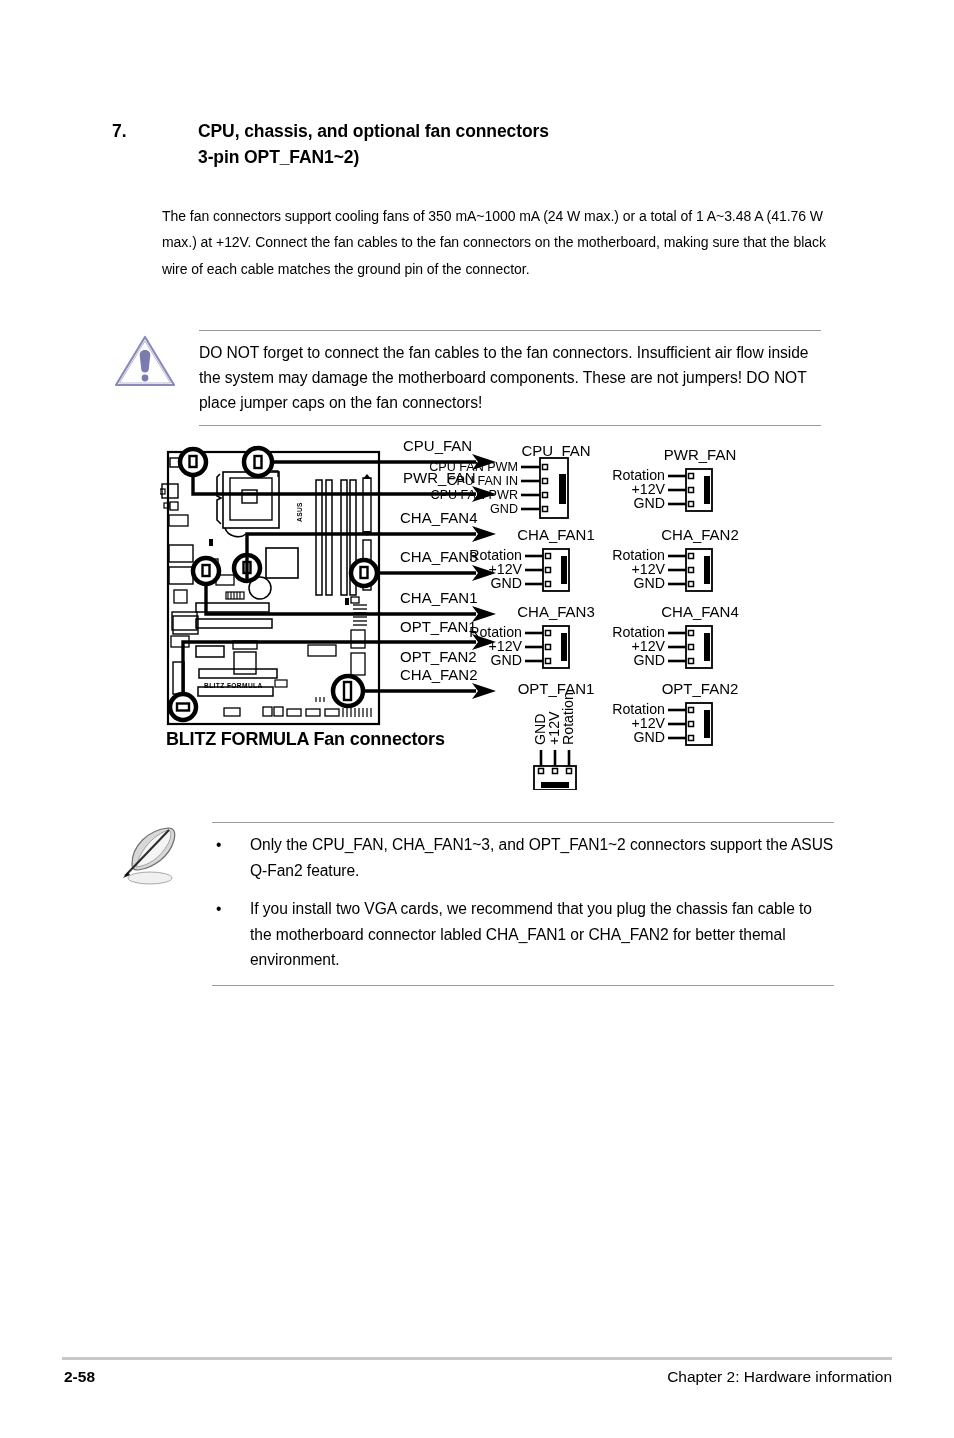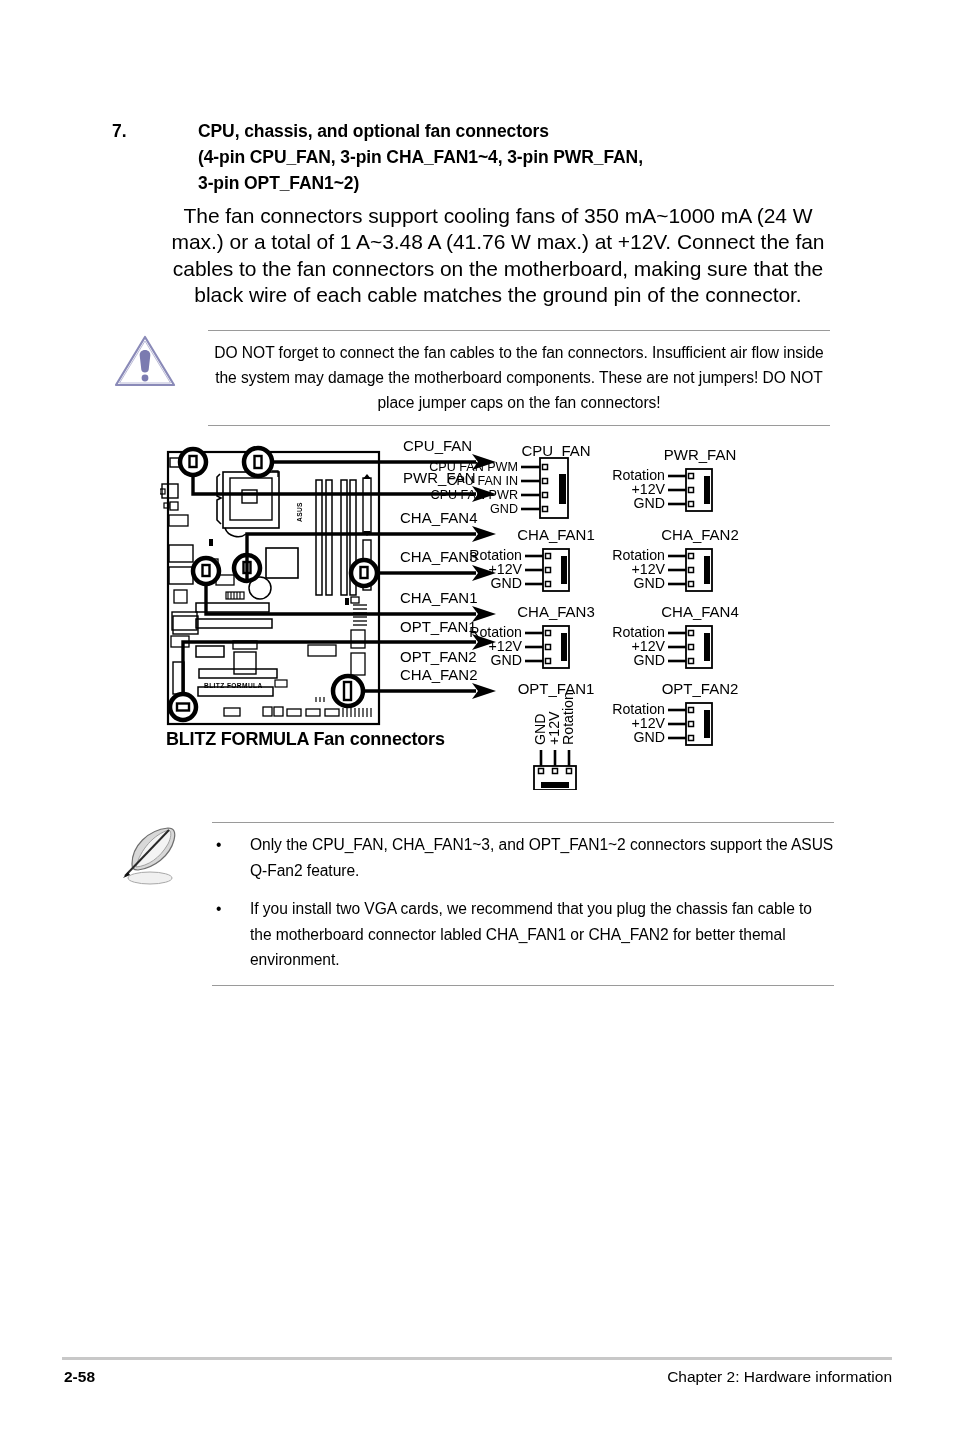--- a/index.html
+++ b/index.html
@@ -34,39 +34,38 @@
     font-size: 17.5px; font-weight: bold;
     line-height: 26px;
     letter-spacing: -0.1px;
     white-space: nowrap;
   }
 
   .body-para {
     position: absolute;
     left: 162px; top: 203px;
     width: 672px;
-    font-size: 21px;
+    font-size: 14px;
     line-height: 26.4px;
     letter-spacing: -0.05px;
-    text-align: center;
   }
 
   
   .callout { position: absolute; }
   .callout .rule {
     height: 1px; background: #9a9a9a; width: 100%;
   }
   .callout .cbody {
     padding: 9px 0 10px 0;
     font-size: 15.6px;
     line-height: 25px;
     letter-spacing: -0.05px;
   }
 
-  #warning-callout { left: 208px; top: 330px; width: 622px; text-align: center; }
+  #warning-callout { left: 199px; top: 330px; width: 622px; }
   #note-callout    { left: 212px; top: 822px; width: 622px; }
 
   .warn-icon {
     position: absolute;
     left: 110px; top: 331px;
     width: 70px; height: 62px;
   }
   .note-icon {
     position: absolute;
     left: 114px; top: 820px;
@@ -134,21 +133,20 @@
 </head>
 <body>
 
 <div class="page">
 
   <div class="section-head">
     <div class="sh-row">
       <div class="sh-num">7.</div>
       <div class="sh-lines">
         <div class="sh-line">CPU, chassis, and optional fan connectors</div>
-        <div class="sh-line">(4-pin CPU_FAN, 3-pin CHA_FAN1~4, 3-pin PWR_FAN,</div>
         <div class="sh-line">3-pin OPT_FAN1~2)</div>
       </div>
     </div>
   </div>
 
   <div class="body-para">The fan connectors support cooling fans of 350 mA~1000 mA (24 W max.) or a total of 1 A~3.48 A (41.76 W max.) at +12V. Connect the fan cables to the fan connectors on the motherboard, making sure that the black wire of each cable matches the ground pin of the connector.</div>
 
   <div class="warn-icon">
     <svg width="70" height="62" viewBox="0 0 70 62">
       <path d="M35 6 L64 54 L6 54 Z" fill="#ffffff" stroke="#8a8ab8" stroke-width="2.2" stroke-linejoin="round"></path>

